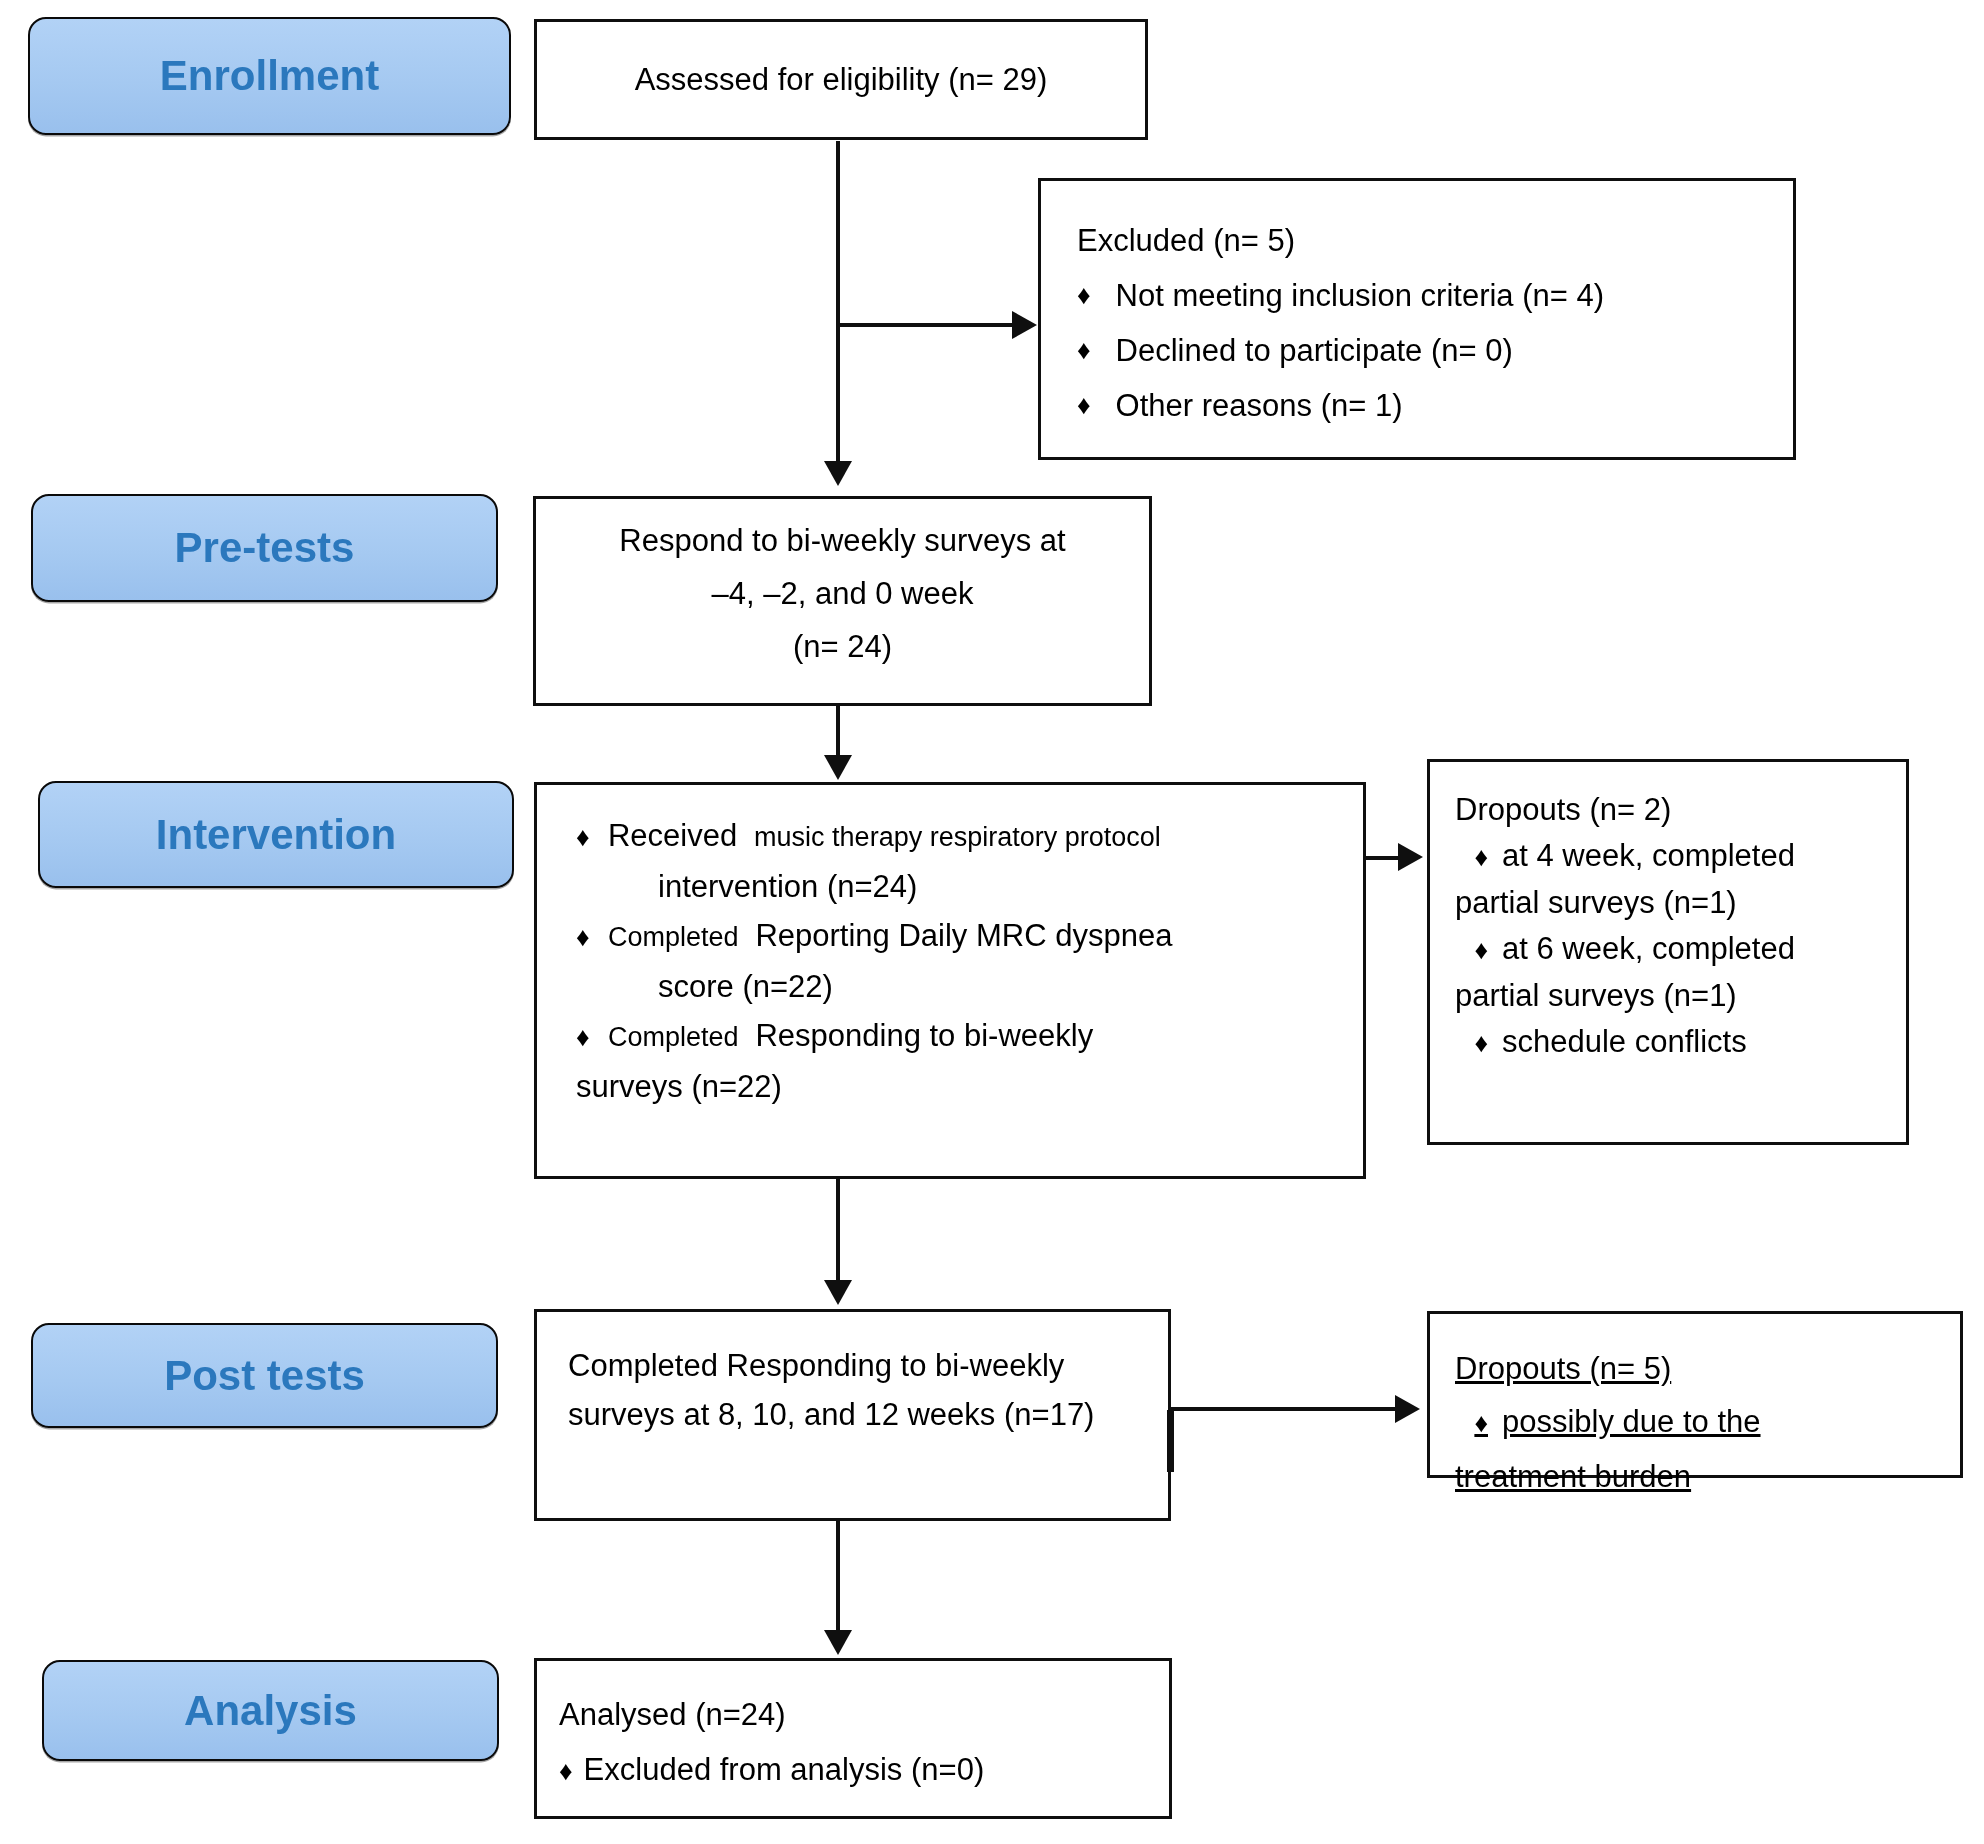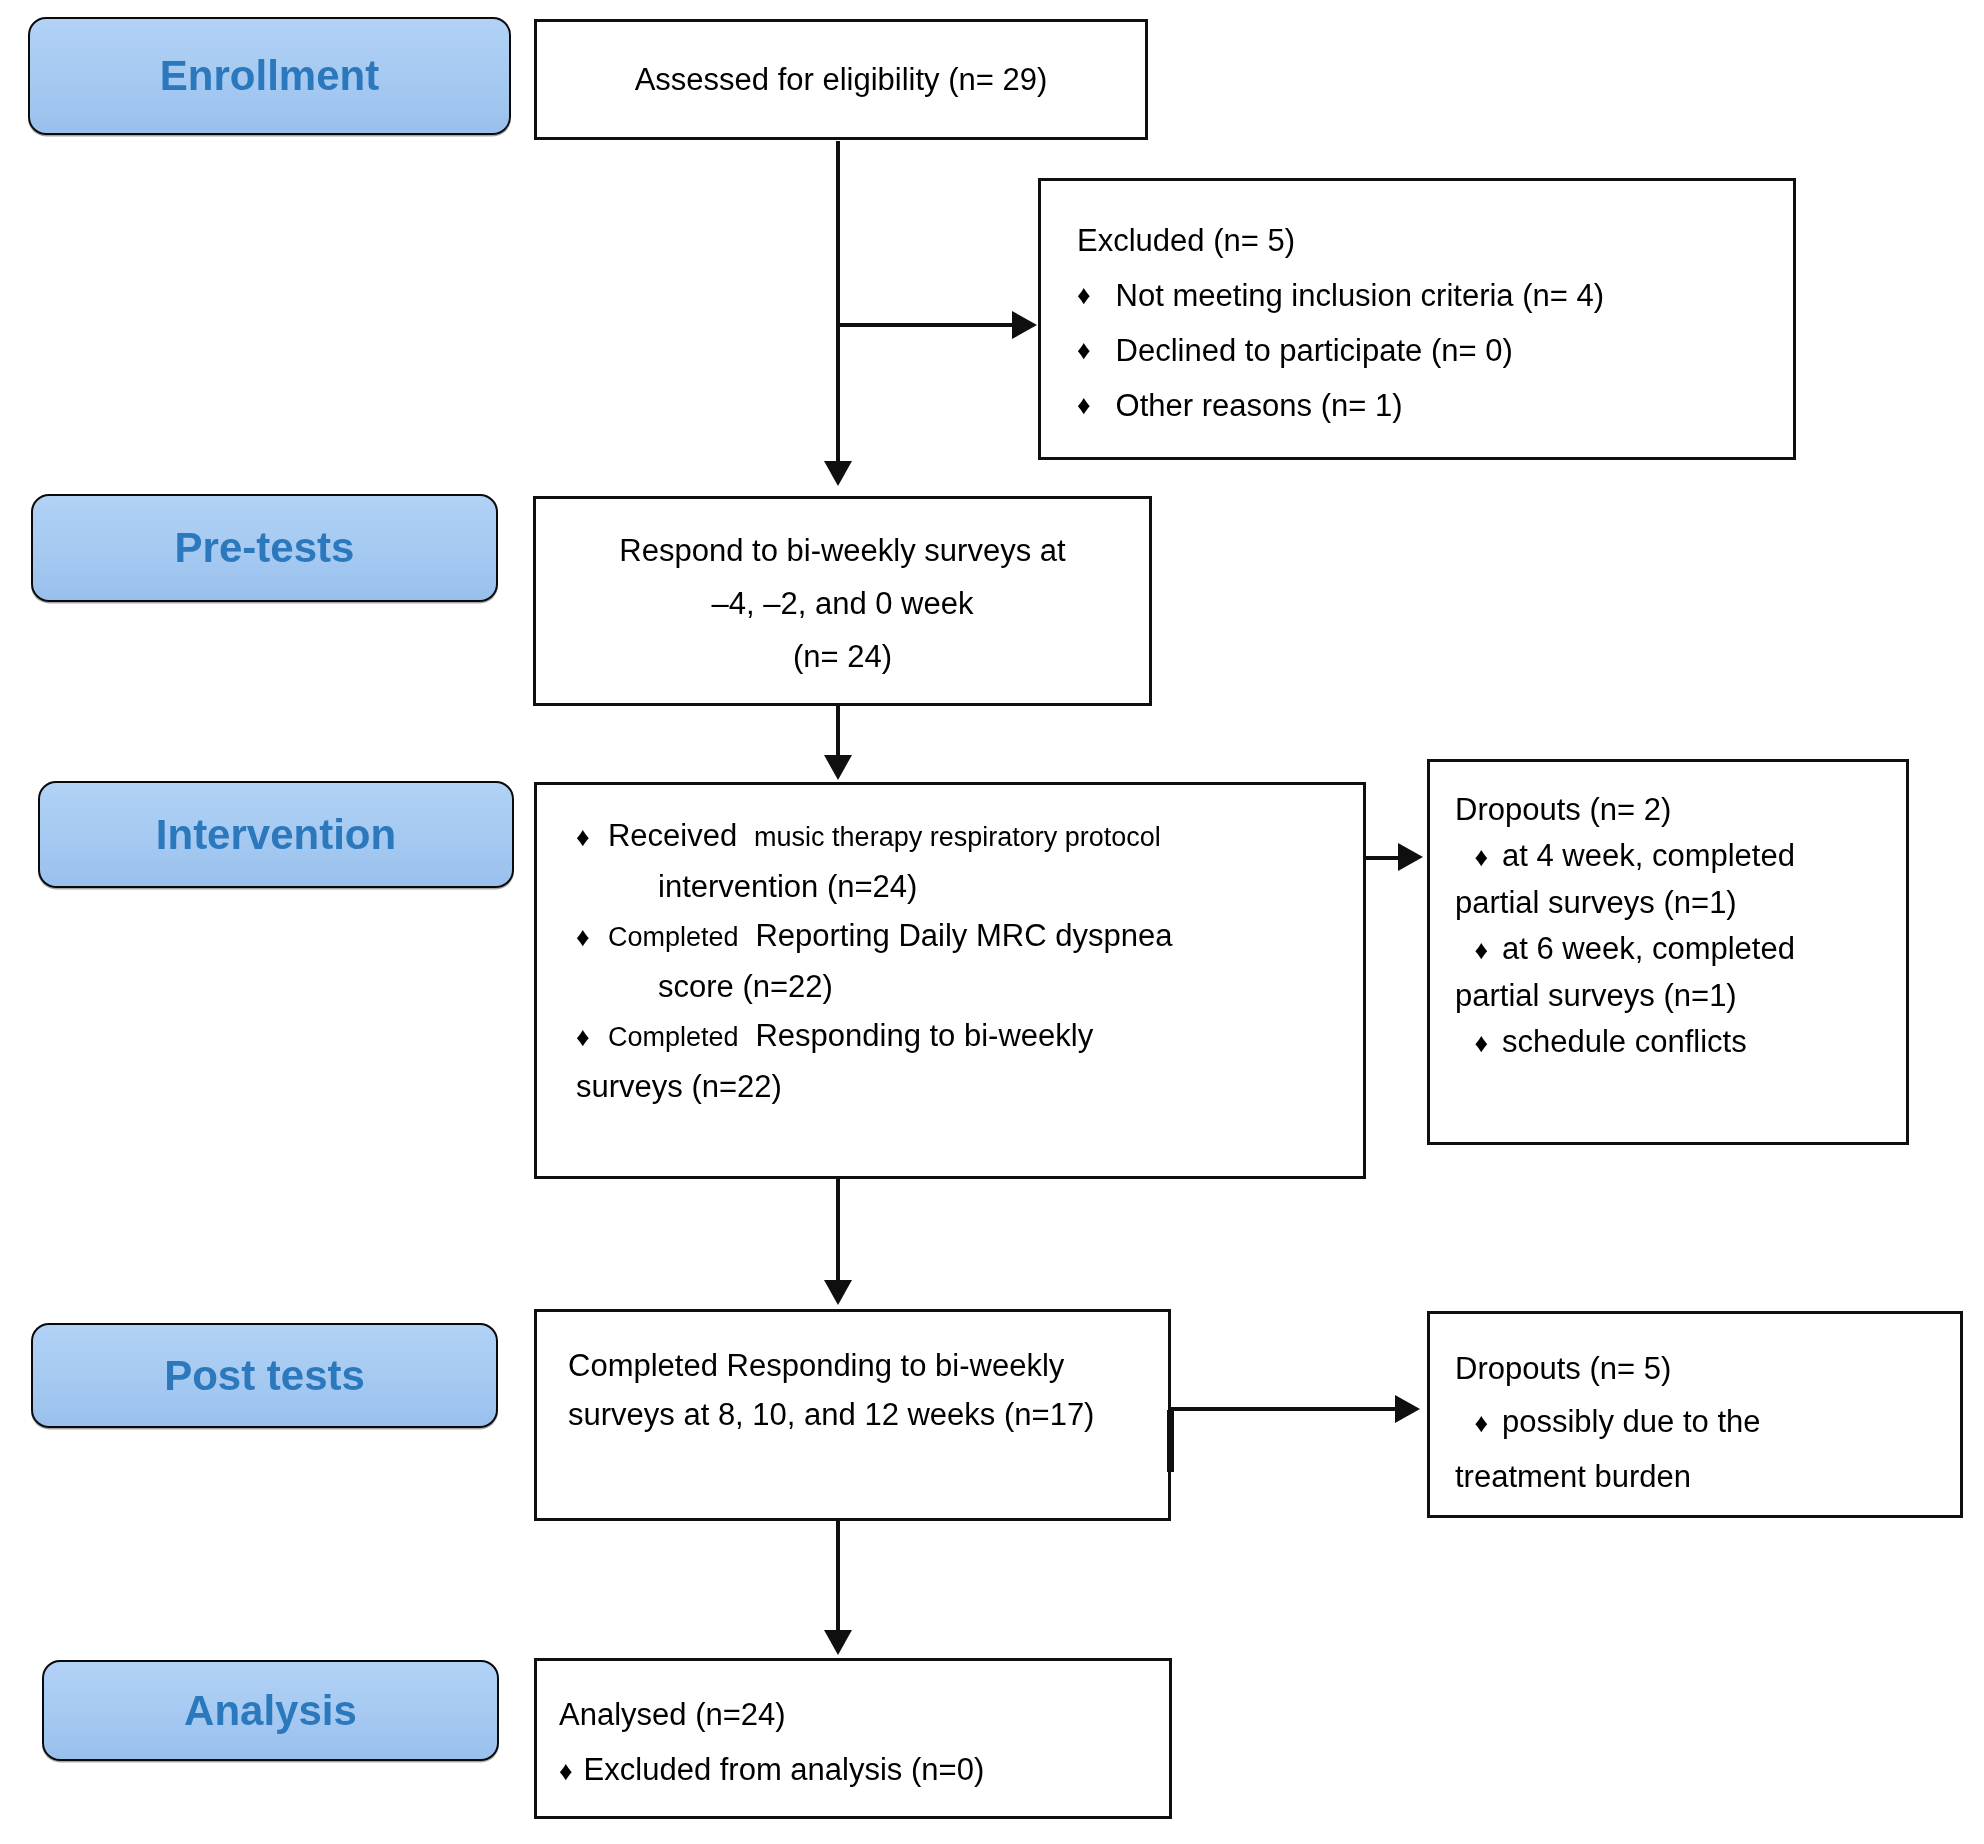--- a/index.html
+++ b/index.html
@@ -33,21 +33,21 @@
     border-top:25px solid #0f0f0f;}
   .head-right{position:absolute;width:0;height:0;
     border-top:14px solid transparent;border-bottom:14px solid transparent;
     border-left:25px solid #0f0f0f;}
   .dm{font-size:0.86em;}
   
   .bx-excluded{padding:32px 19.4px 0 36px;line-height:55px;}
   .bx-excluded .brow{display:flex;}
   .bx-excluded .dm{margin-right:25px;}
   
-  .bx-pretests{padding-top:25px;text-align:center;line-height:53px;}
+  .bx-pretests{padding-top:15px;text-align:center;line-height:53px;}
   
   .bx-intervention{padding:26px 18px 0 39px;line-height:49px;}
   .bx-intervention .dm{margin-right:9.7px;}
   .bx-intervention .sm{font-size:27px;}
   .bx-intervention .lg{font-size:31px;}
   .bx-intervention .cont-indent{padding-left:82px;}
   .bx-intervention .seg2{margin-left:8.3px;}
   
   .bx-dropouts1{padding:25px 104px 0 25px;line-height:46px;}
   .bx-dropouts1 .bullet{text-indent:19.4px;}
@@ -139,21 +139,21 @@
     </div>
     <div class="bullet">
       <span class="dm">♦</span><span>schedule conflicts</span>
     </div>
   </div>
 
   <div class="wbox bx-posttests" style="left:534px;top:1309px;width:637px;height:212px;">
     <div>Completed Responding to bi-weekly surveys at 8, 10, and 12 weeks (n=17)</div>
   </div>
 
-  <div class="wbox bx-dropouts2" style="left:1427px;top:1311px;width:536px;height:207px;">
+  <div class="wbox bx-dropouts2" style="left:1427px;top:1311px;width:536px;height:167px;text-decoration:underline;">
     <div>Dropouts (n= 5)</div>
     <div class="bullet">
       <span class="dm">♦</span><span>possibly due to the treatment burden</span>
     </div>
   </div>
 
   <div class="wbox bx-analysis" style="left:534px;top:1658px;width:638px;height:161px;padding-left:22px;">
     <div>Analysed (n=24)</div>
     <div>
       <span class="dm">♦</span><span>Excluded from analysis (n=0)</span>

